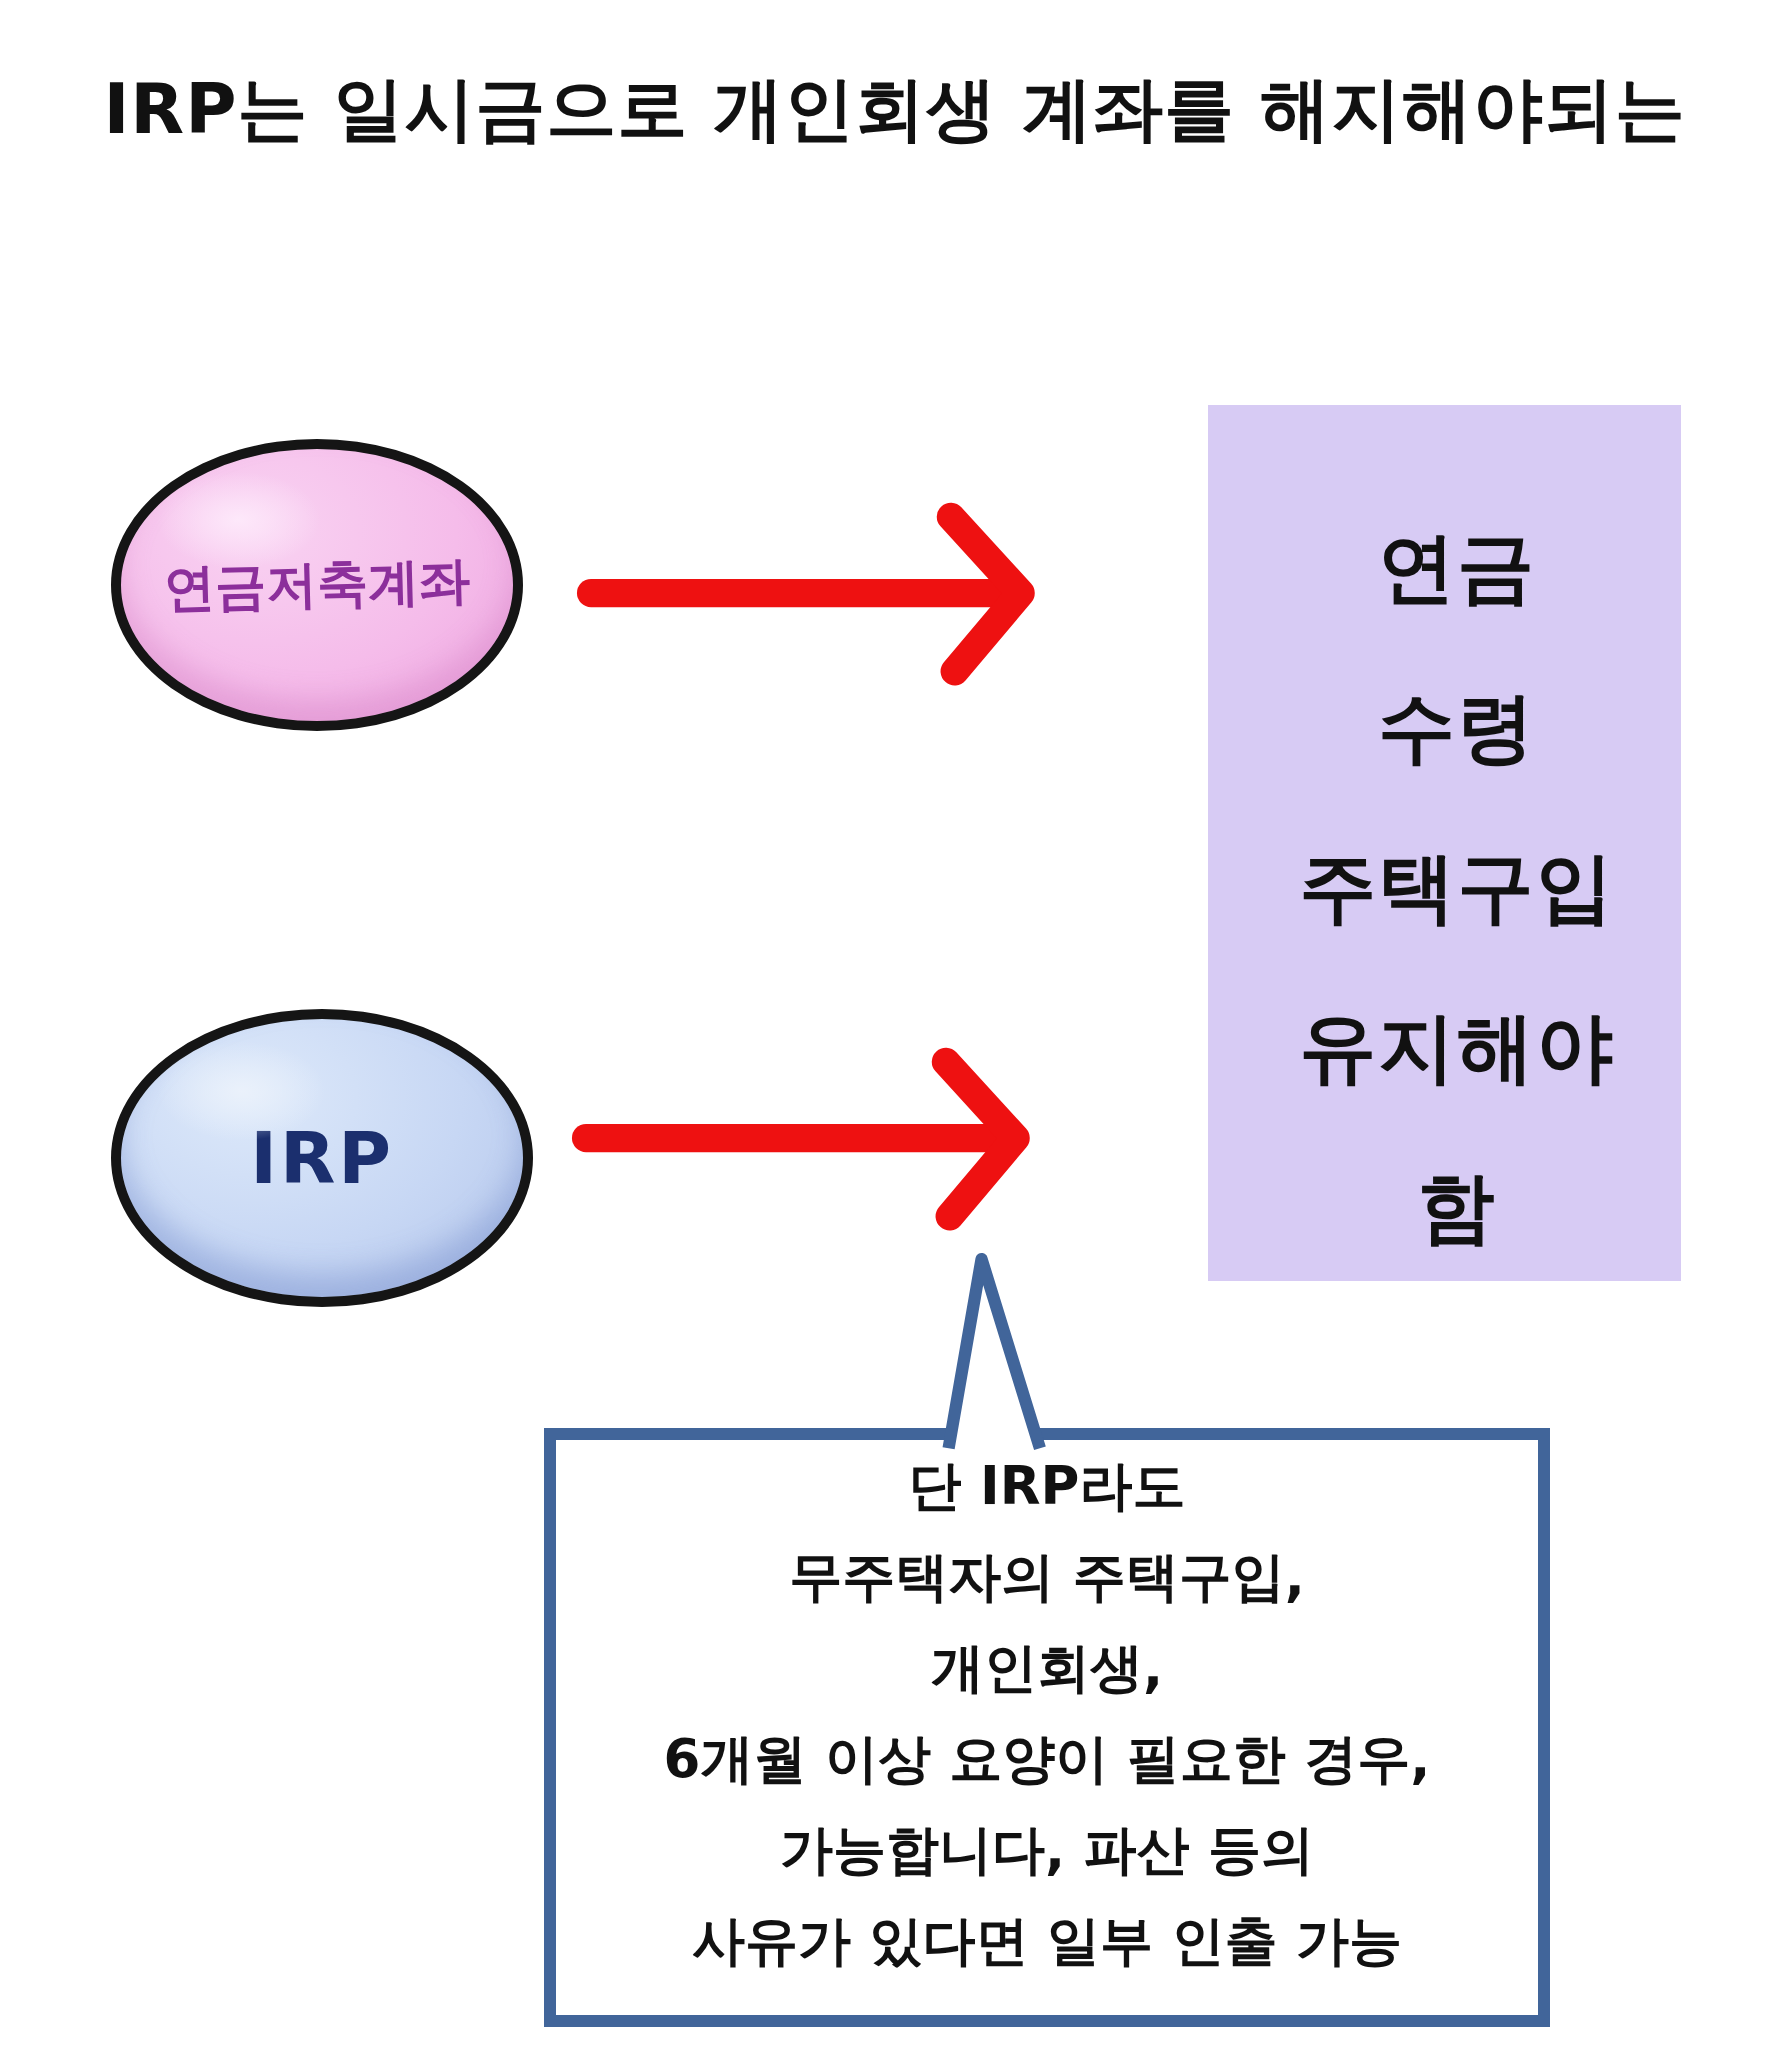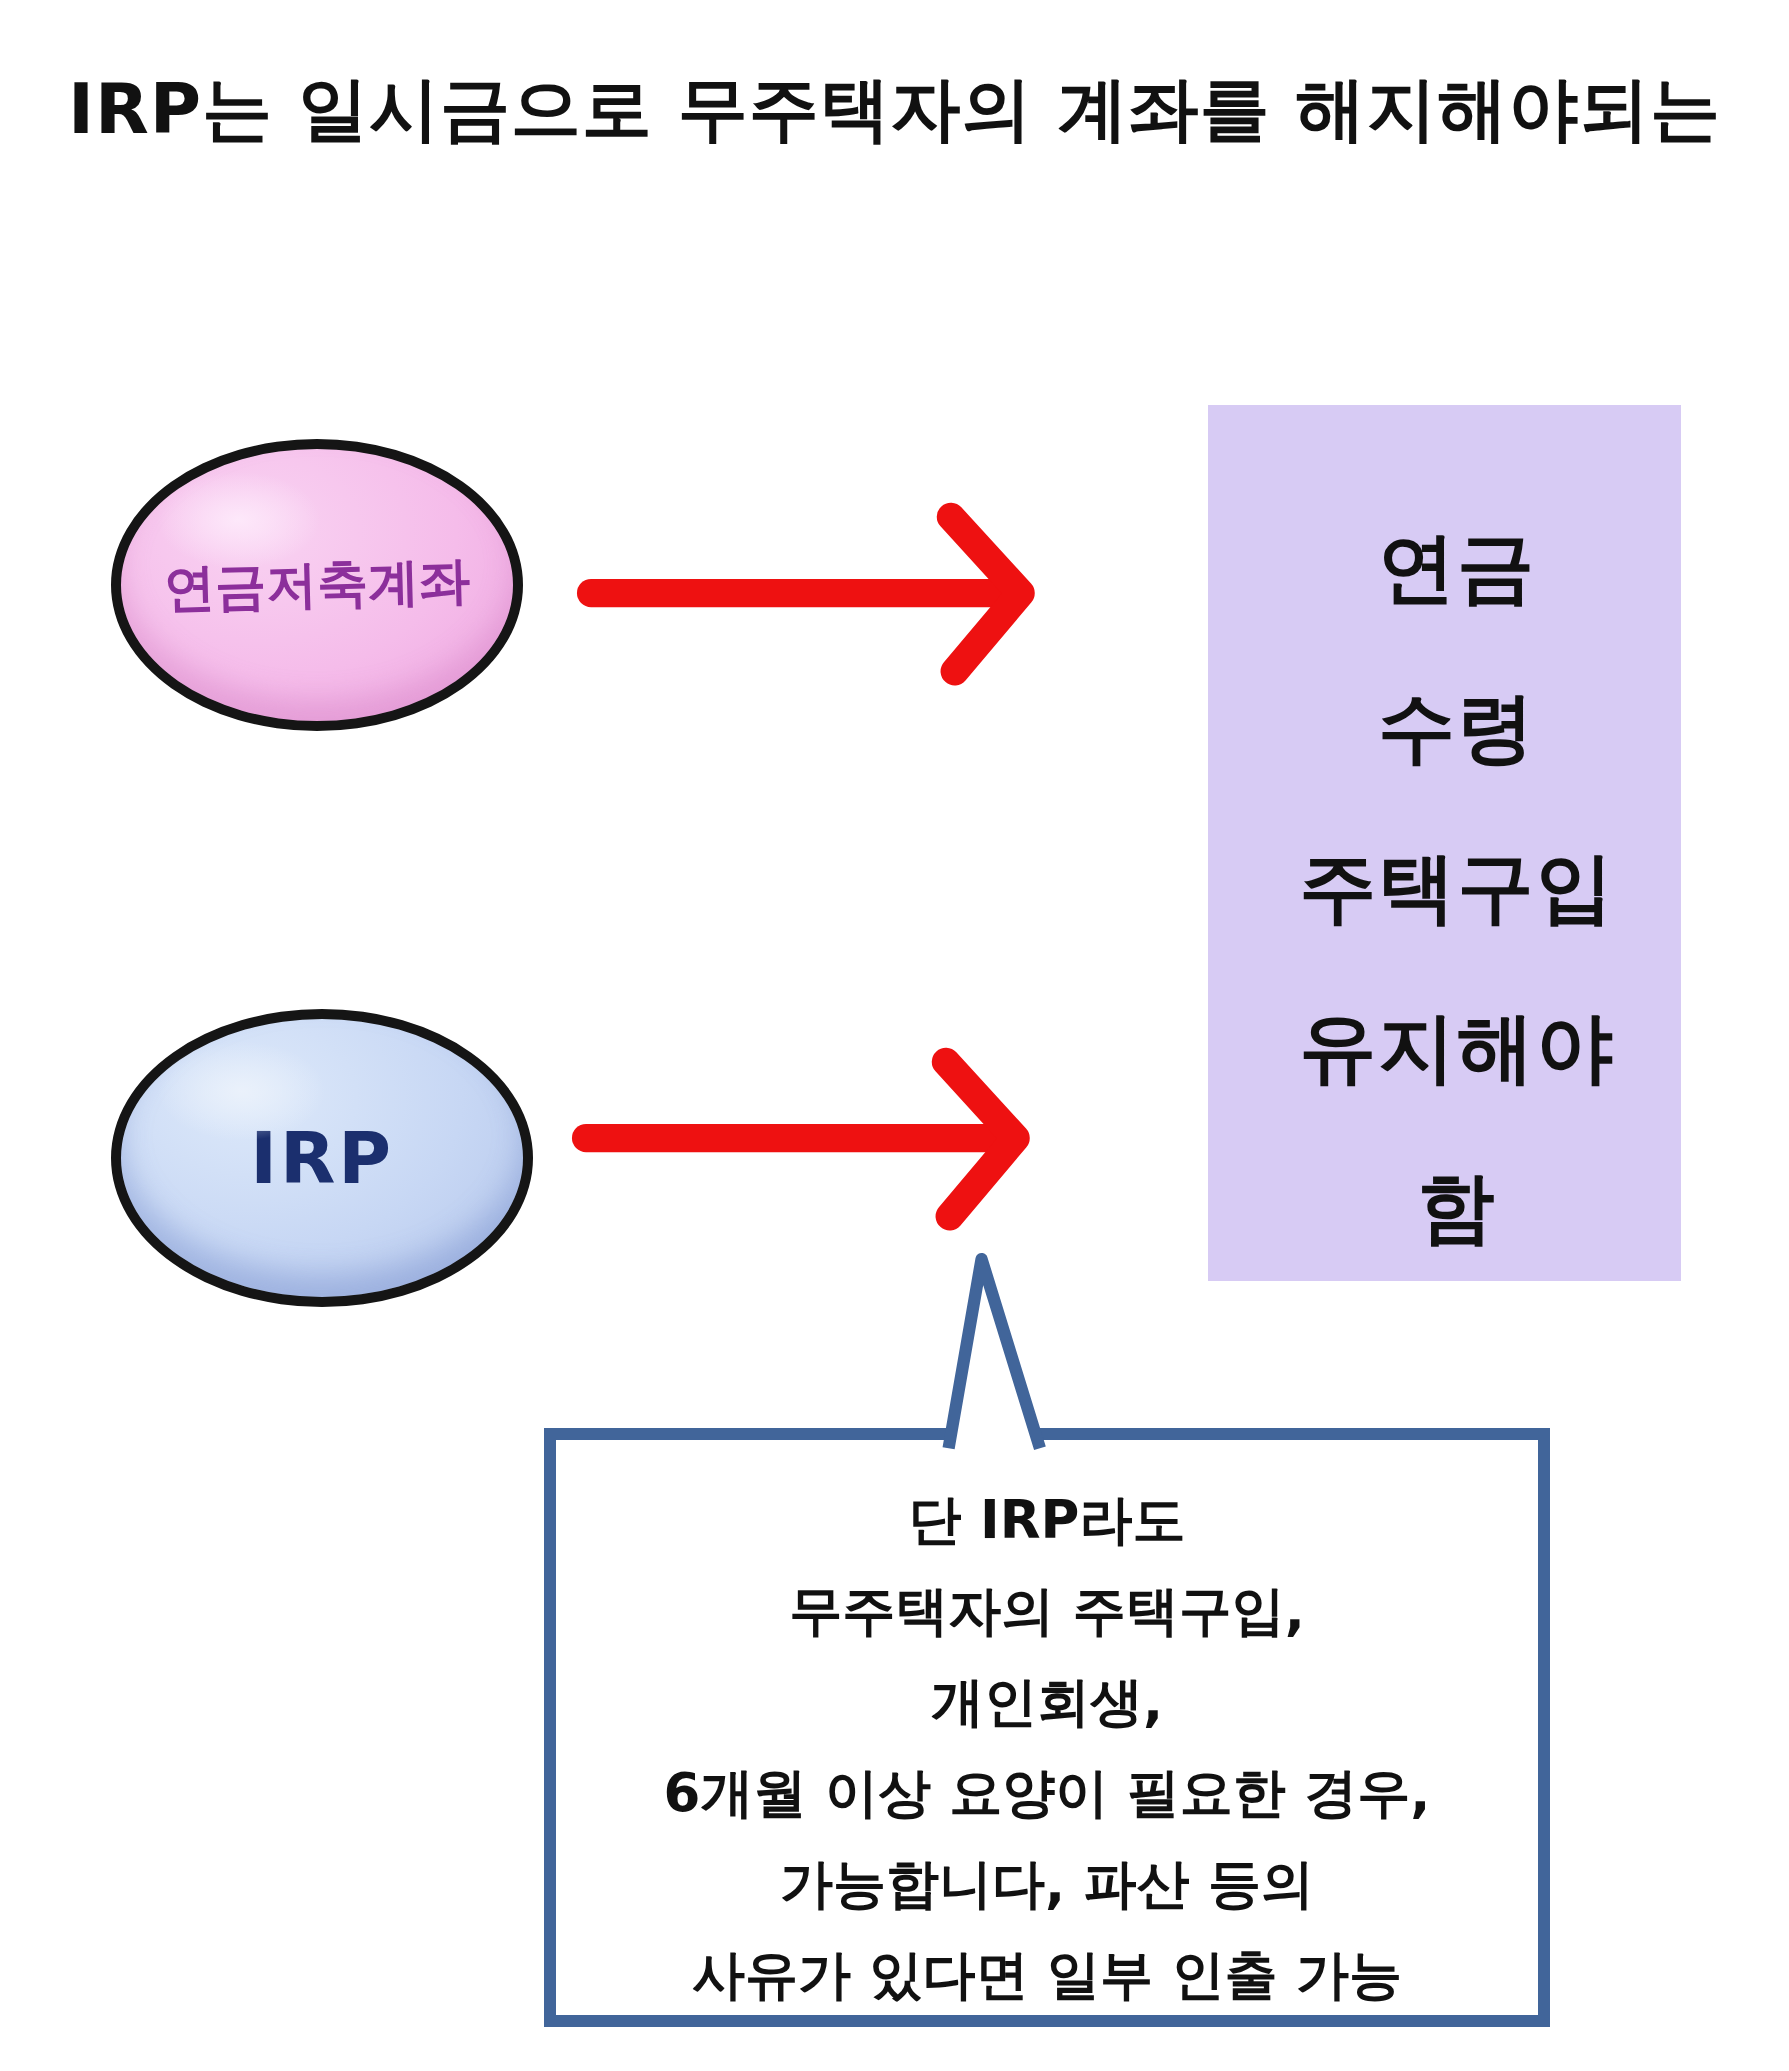--- a/index.html
+++ b/index.html
@@ -90,21 +90,20 @@
     color:var(--ink);
     letter-spacing:1.9px;
     margin-left:25px;
   }
   .callout{
     position:absolute;
     left:544px;top:1428px;width:1006px;height:599px;
     background:#ffffff;
     border:12.2px solid var(--callout-blue);
     text-align:center;
-    padding-top:34px;
   }
   .callout .line{
     font-size:53px;
     font-weight:700;
     line-height:91px;
     color:var(--ink);
     white-space:nowrap;
   }
   .callout-tail{position:absolute;left:923px;top:1243px;overflow:visible;}
   .callout-tail path{
@@ -113,21 +112,21 @@
     stroke-width:13;
     stroke-linejoin:round;
   }
 </style>
 </head>
 <body>
 
 <div class="canvas">
 
   <div class="title">
-    <div>IRP는 일시금으로 무주택자의 계좌를 해지해야되는</div>
+    <div>IRP는 일시금으로 개인회생 계좌를 해지해야되는</div>
   </div>
 
   <div class="bubble bubble-pink">
     <div class="hi"></div>
     <div class="label">연금저축계좌</div>
   </div>
 
   <div class="bubble bubble-blue">
     <div class="hi"></div>
     <div class="label">IRP</div>

